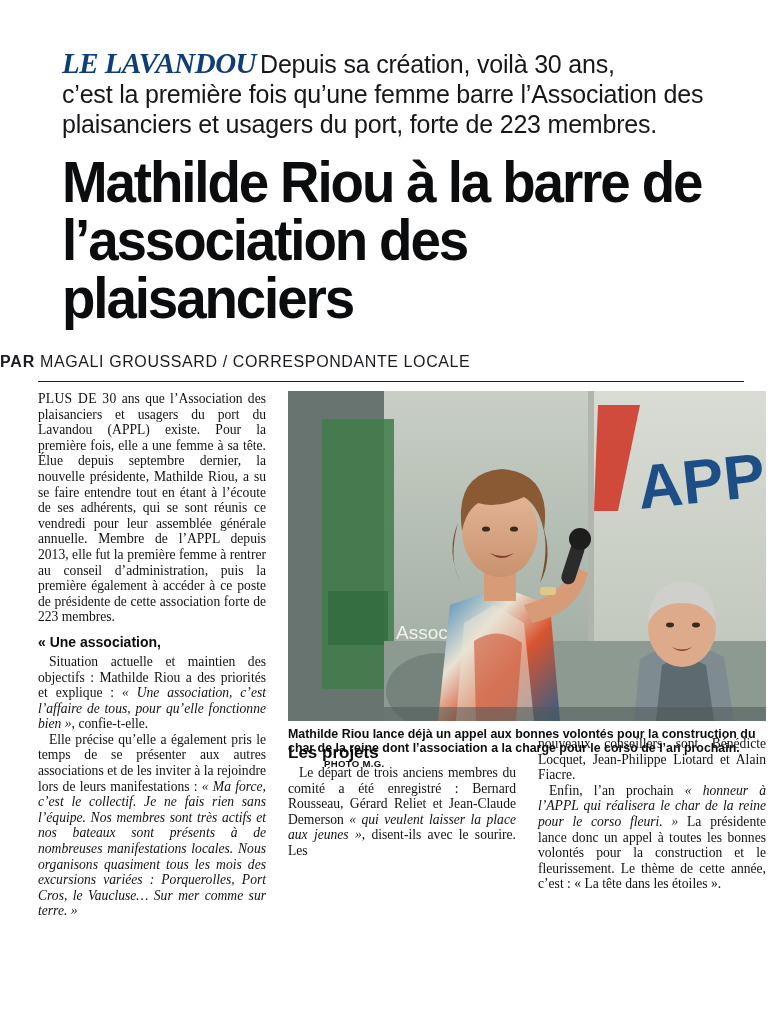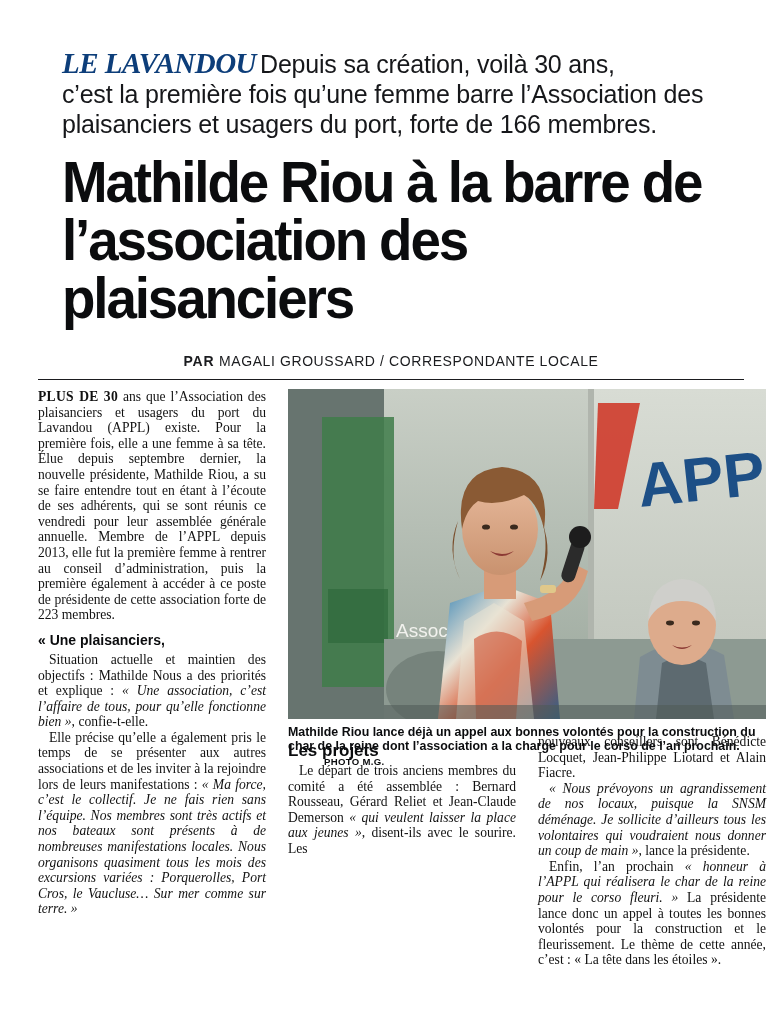--- a/index.html
+++ b/index.html
@@ -46,23 +46,23 @@
     font-weight: bold;
     font-size: 57px;
     line-height: 58px;
     letter-spacing: -2.2px;
     color: #0b0c0e;
     transform: scaleX(0.96);
     transform-origin: left top;
   }
   .byline {
     margin: 26px 0 0 0;
-    text-align: center;
-    font-family: "Liberation Sans", sans-serif;
-    font-size: 14px;
+    text-align: left;
+    font-family: "Liberation Sans", sans-serif;
+    font-size: 16px;
     letter-spacing: 0.6px;
     color: #1b1c1f;
   }
   .byline .par {
     font-weight: bold;
     letter-spacing: 0.8px;
   }
   .rule {
     margin: 10px 38px 0 38px;
     border-top: 1px solid #1b1c1f;
@@ -86,21 +86,21 @@
   .col1 { left: 0; }
   .col2 { left: 250px; top: 345px; width: 228px; }
   .col3 { left: 500px; top: 345px; width: 228px; }
   .col p {
     margin: 0;
     text-indent: 11px;
   }
   .col p.noindent { text-indent: 0; }
   .dropcap-lead {
     font-family: "Liberation Serif", serif;
-    font-weight: bold;
+    font-weight: normal;
     letter-spacing: 0.3px;
   }
   .subhead {
     font-family: "Liberation Sans", sans-serif;
     font-weight: bold;
     font-size: 14px;
     line-height: 16px;
     margin: 9px 0 4px 0;
     color: #0b0c0e;
   }
@@ -140,21 +140,21 @@
 </head>
 <body>
 
 <div class="page">
 
   <div class="kicker-block">
     <div class="kicker-line">
       <span class="kicker-loc">LE LAVANDOU</span><span>Depuis sa création, voilà 30 ans,</span>
     </div>
     <div class="kicker-line">c’est la première fois qu’une femme barre l’Association des</div>
-    <div class="kicker-line">plaisanciers et usagers du port, forte de 166 membres.</div>
+    <div class="kicker-line">plaisanciers et usagers du port, forte de 223 membres.</div>
   </div>
 
   <div class="headline">
     <div>Mathilde Riou à la barre de</div>
     <div>l’association des plaisanciers</div>
   </div>
 
   <div class="byline">
     <span class="par">PAR</span>
     <span>MAGALI GROUSSARD / CORRESPONDANTE LOCALE</span>
@@ -245,32 +245,31 @@
       </div>
       <div class="caption">
         <span>Mathilde Riou lance déjà un appel aux bonnes volontés pour la construction du char de la reine dont l’association a la charge pour le corso de l’an prochain.</span>
         <span class="credit">PHOTO M.G.</span>
       </div>
     </div>
 
     <div class="col col1">
       <p class="noindent"><span class="dropcap-lead">PLUS DE 30</span><span> ans que l’Association des plaisanciers et usagers du port du Lavandou (APPL) existe. Pour la première fois, elle a une femme à sa tête. Élue depuis septembre dernier, la nouvelle présidente, Mathilde Riou, a su se faire entendre tout en étant à l’écoute de ses adhérents, qui se sont réunis ce vendredi pour leur assemblée générale annuelle. Membre de l’APPL depuis 2013, elle fut la première femme à rentrer au conseil d’administration, puis la première également à accéder à ce poste de présidente de cette association forte de 223 membres.</span></p>
       <div class="subhead">
-        <div>« Une plaisanciers,</div>
+        <div>« Une association,</div>
       </div>
-      <p><span>Situation actuelle et maintien des objectifs : Mathilde Nous a des priorités et explique : </span><em>« Une association, c’est l’affaire de tous, pour qu’elle fonctionne bien »</em><span>, confie-t-elle.</span></p>
+      <p><span>Situation actuelle et maintien des objectifs : Mathilde Riou a des priorités et explique : </span><em>« Une association, c’est l’affaire de tous, pour qu’elle fonctionne bien »</em><span>, confie-t-elle.</span></p>
       <p><span>Elle précise qu’elle a également pris le temps de se présenter aux autres associations et de les inviter à la rejoindre lors de leurs manifestations : </span><em>« Ma force, c’est le collectif. Je ne fais rien sans l’équipe. Nos membres sont très actifs et nos bateaux sont présents à de nombreuses manifestations locales. Nous organisons quasiment tous les mois des excursions variées : Porquerolles, Port Cros, le Vaucluse… Sur mer comme sur terre. »</em></p>
     </div>
 
     <div class="col col2">
       <div class="subhead small">Les projets</div>
-      <p><span>Le départ de trois anciens membres du comité a été assemblée : Bernard Rousseau, Gérard Reliet et Jean-Claude Demerson </span><em>« qui veulent laisser la place aux jeunes »</em><span>, disent-ils avec le sourire. Les</span></p>
+      <p><span>Le départ de trois anciens membres du comité a été enregistré : Bernard Rousseau, Gérard Reliet et Jean-Claude Demerson </span><em>« qui veulent laisser la place aux jeunes »</em><span>, disent-ils avec le sourire. Les</span></p>
     </div>
 
     <div class="col col3">
       <p class="noindent">nouveaux conseillers sont Bénédicte Locquet, Jean-Philippe Liotard et Alain Fiacre.</p>
-      <p><em>« Nous prévoyons un agrandissement de nos locaux, puisque la SNSM déménage. Je sollicite d’ailleurs tous les volontaires qui voudraient nous donner un coup de main »</em><span>, lance la présidente.</span></p>
       <p><span>Enfin, l’an prochain </span><em>« honneur à l’APPL qui réalisera le char de la reine pour le corso fleuri. »</em><span> La présidente lance donc un appel à toutes les bonnes volontés pour la construction et le fleurissement. Le thème de cette année, c’est : « La tête dans les étoiles ». </span></p>
     </div>
 
   </div>
 
 </div>
 
 </body></html>

